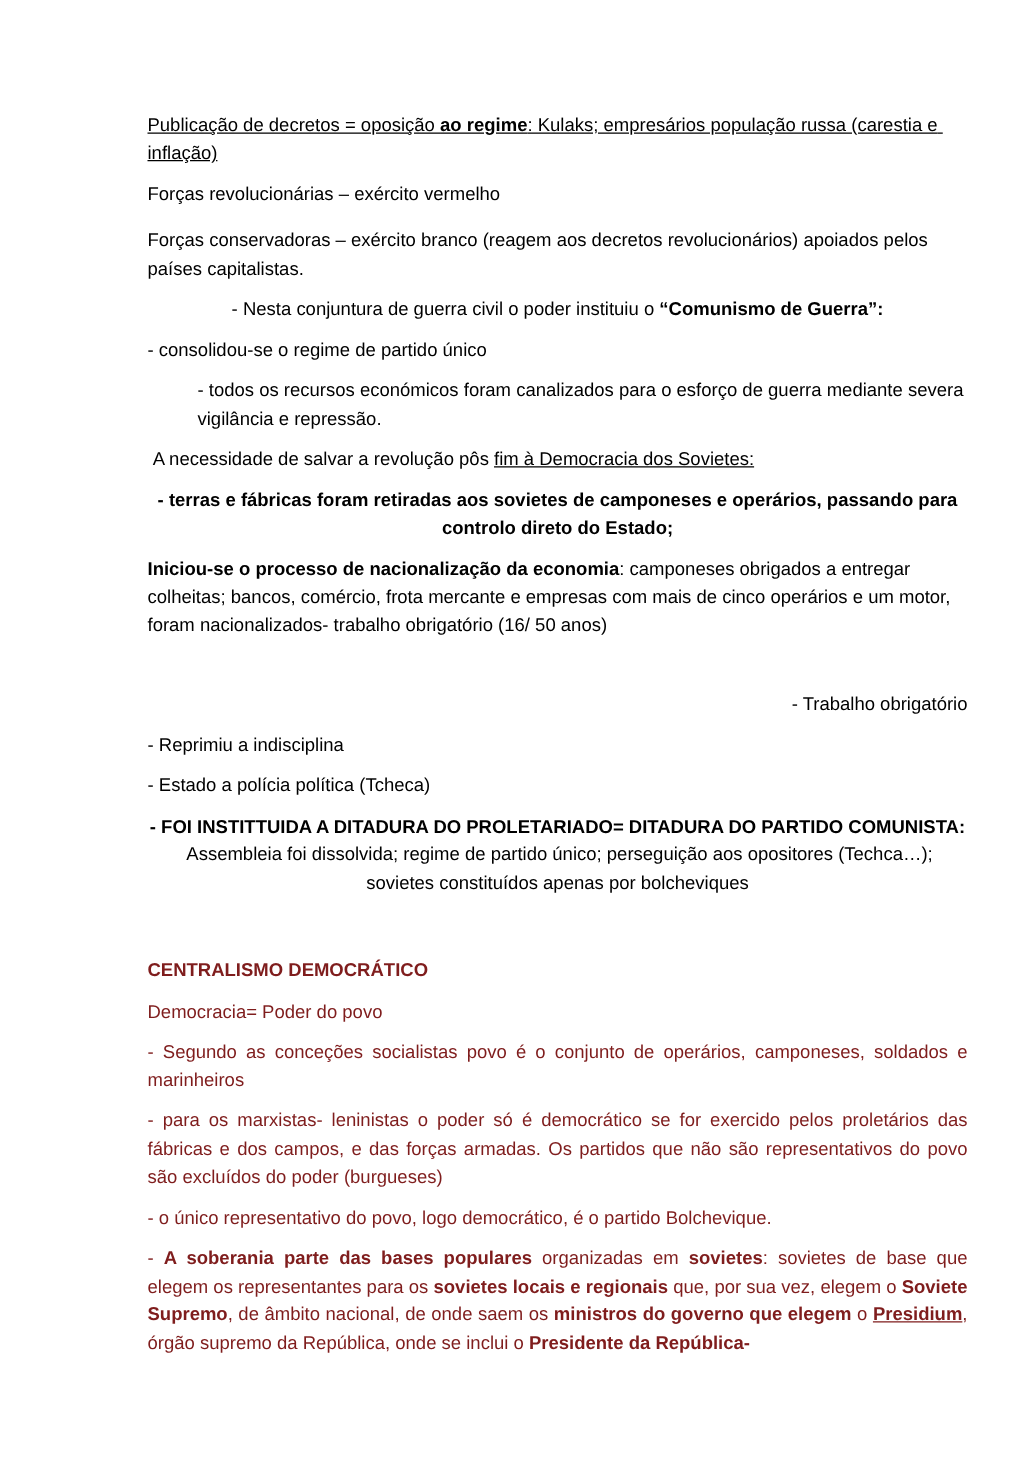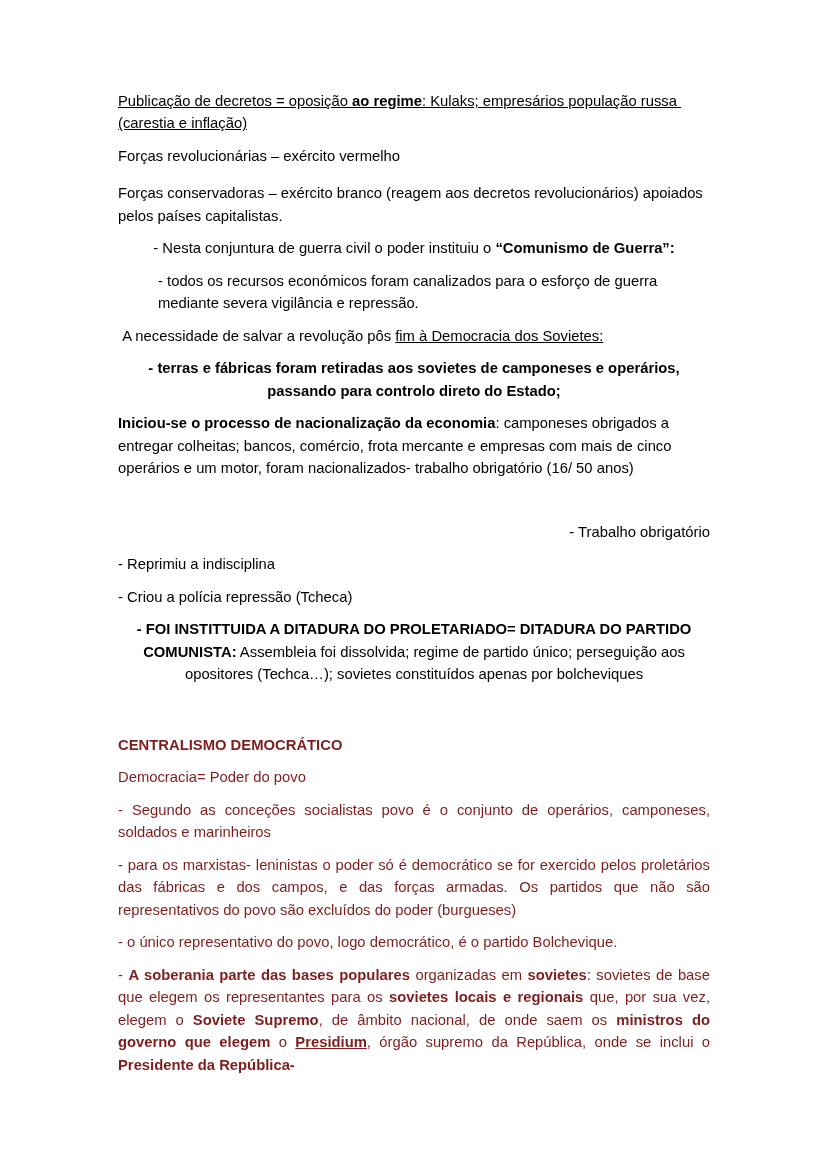--- a/index.html
+++ b/index.html
@@ -11,21 +11,21 @@
     width: 828px;
     height: 1170px;
     font-family: "Liberation Sans", "DejaVu Sans", sans-serif;
     color: #000000;
     overflow: hidden;
   }
   .page {
     box-sizing: border-box;
     width: 828px;
     height: 1170px;
-    padding: 90px 118px 60px 118px;
+    padding: 90px 54px 60px 118px;
     background: #ffffff;
   }
   .doc-body p.para {
     margin: 0 0 10px 0;
     font-size: 14.8px;
     line-height: 1.52;
     text-align: left;
     word-spacing: normal;
   }
   .para span { white-space: pre-wrap; }
@@ -35,27 +35,28 @@
 </style>
 </head>
 <body>
 
 <div class="page">
   <div class="doc-body">
       <p class="para" style="text-align: left;"><span class="u">Publicação de decretos = oposição </span><span class="b u">ao regime</span><span class="u">: Kulaks; empresários população russa (carestia e inflação)</span></p>
       <p class="para" style="text-align: left;"><span>Forças revolucionárias – exército vermelho</span></p>
       <p class="para" style="text-align: left; margin-top: 15px;"><span>Forças conservadoras – exército branco (reagem aos decretos revolucionários) apoiados pelos países capitalistas.</span></p>
       <p class="para" style="text-align: center;"><span>- Nesta conjuntura de guerra civil o poder instituiu o </span><span class="b">“Comunismo de Guerra”:</span></p>
+      <p class="para" style="text-align: left;"><span>- consolidou-se o regime de partido único</span></p>
       <p class="para" style="text-align: left; margin-left: 40px;"><span>- todos os recursos económicos foram canalizados para o esforço de guerra mediante severa vigilância e repressão.</span></p>
       <p class="para" style="text-align: left;"><span> A necessidade de salvar a revolução pôs </span><span class="u">fim à Democracia dos Sovietes:</span></p>
       <p class="para" style="text-align: center;"><span class="b">- terras e fábricas foram retiradas aos sovietes de camponeses e operários, passando para controlo direto do Estado;</span></p>
       <p class="para" style="text-align: left;"><span class="b">Iniciou-se o processo de nacionalização da economia</span><span>: camponeses obrigados a entregar colheitas; bancos, comércio, frota mercante e empresas com mais de cinco operários e um motor, foram nacionalizados- trabalho obrigatório (16/ 50 anos)</span></p>
       <p class="para" style="text-align: right; margin-top: 41px;"><span>- Trabalho obrigatório</span></p>
       <p class="para" style="text-align: left;"><span>- Reprimiu a indisciplina</span></p>
-      <p class="para" style="text-align: left;"><span>- Criou a polícia repressão (Tcheca)</span></p>
+      <p class="para" style="text-align: left;"><span>- Estado a polícia política (Tcheca)</span></p>
       <p class="para" style="text-align: center;"><span class="b">- FOI INSTITTUIDA A DITADURA DO PROLETARIADO= DITADURA DO PARTIDO COMUNISTA:</span><span> Assembleia foi dissolvida; regime de partido único; perseguição aos opositores (Techca…); sovietes constituídos apenas por bolcheviques</span></p>
       <p class="para red" style="text-align: left; margin-top: 48px;"><span class="b">CENTRALISMO DEMOCRÁTICO</span></p>
       <p class="para red" style="text-align: left;"><span>Democracia= Poder do povo</span></p>
       <p class="para red" style="text-align: justify;"><span>- Segundo as conceções socialistas povo é o conjunto de operários, camponeses, soldados e marinheiros</span></p>
       <p class="para red" style="text-align: justify;"><span>- para os marxistas- leninistas o poder só é democrático se for exercido pelos proletários das fábricas e dos campos, e das forças armadas. Os partidos que não são representativos do povo são excluídos do poder (burgueses)</span></p>
       <p class="para red" style="text-align: left;"><span>- o único representativo do povo, logo democrático, é o partido Bolchevique.</span></p>
       <p class="para red" style="text-align: justify;"><span>- </span><span class="b">A soberania parte das bases populares</span><span> organizadas em </span><span class="b">sovietes</span><span>: sovietes de base que elegem os representantes para os </span><span class="b">sovietes locais e regionais</span><span> que, por sua vez, elegem o </span><span class="b">Soviete Supremo</span><span>, de âmbito nacional, de onde saem os </span><span class="b">ministros do governo que elegem</span><span> o </span><span class="b u">Presidium</span><span>, órgão supremo da República, onde se inclui o </span><span class="b">Presidente da República-</span></p>
     </div>
 </div>
 

